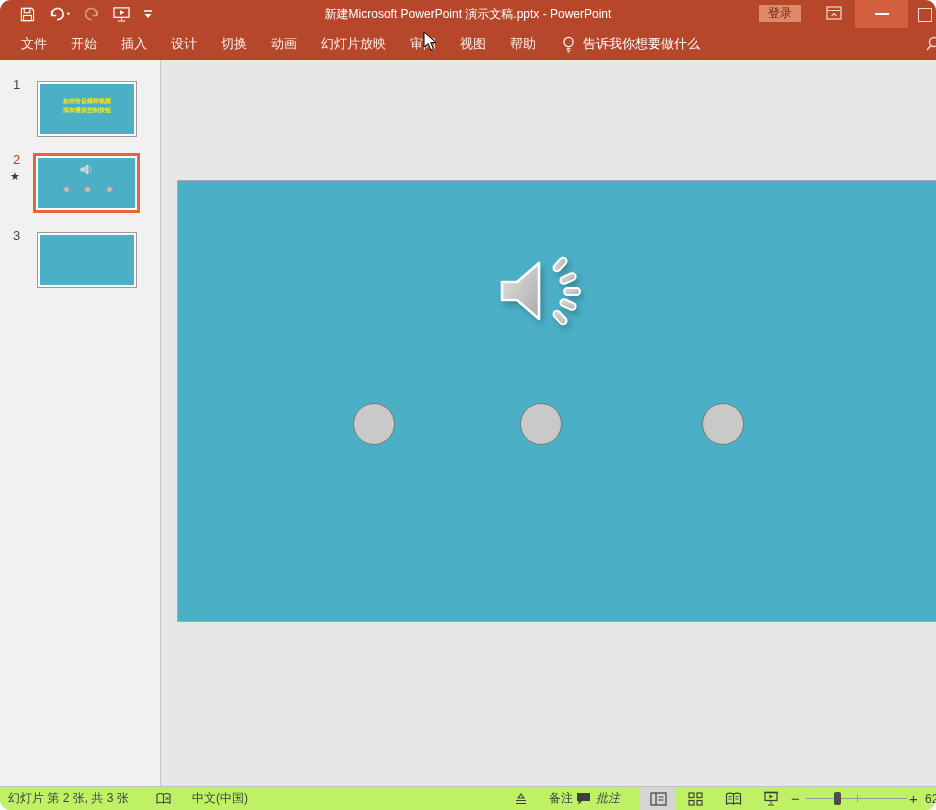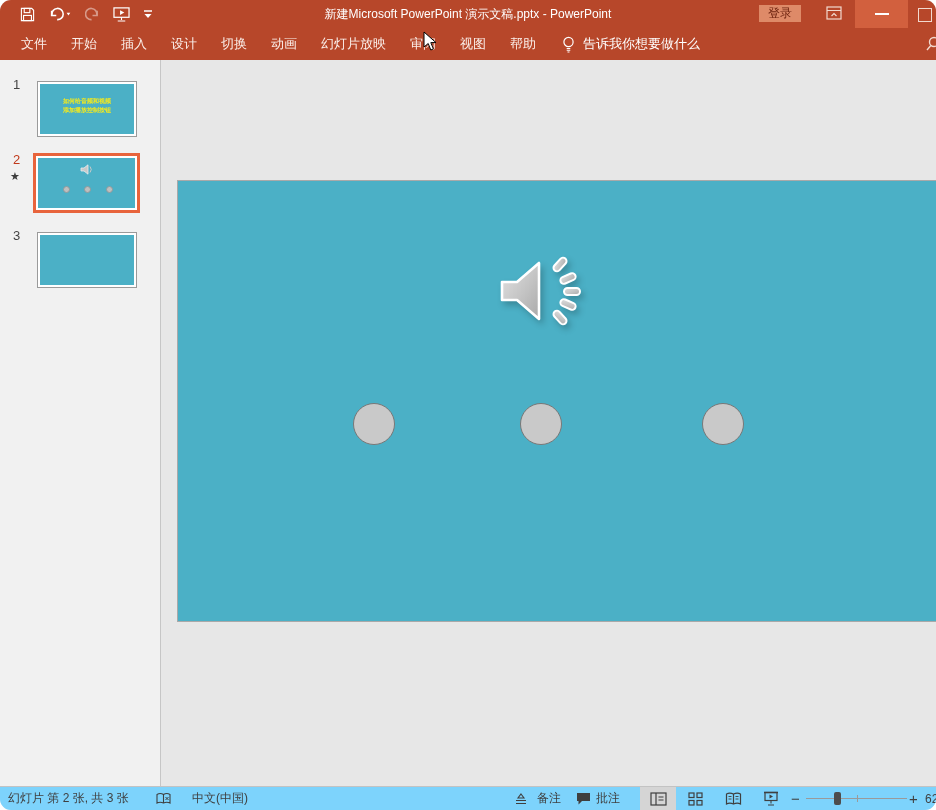--- a/index.html
+++ b/index.html
@@ -38,21 +38,21 @@
   .mini-dot{position:absolute;width:7px;height:7px;border-radius:50%;background:#BFBFBF;border:1px solid #8f9a9c;box-sizing:border-box;}
 
   .editor{position:absolute;left:161px;top:0;width:775px;height:726px;background:#E7E7E7;overflow:hidden;}
   .slide{position:absolute;left:16px;top:120px;width:788px;height:442px;background:#4BB0C6;border:1px solid #A9A9A9;box-sizing:border-box;}
   .speaker-wrap{position:absolute;left:318px;top:74px;filter:drop-shadow(3px 4px 3px rgba(0,0,0,.22));}
   .ph-circle{position:absolute;width:42px;height:42px;border-radius:50%;background:#C9C9C9;border:1px solid #787878;box-sizing:border-box;}
   .notes-area{position:absolute;left:0;top:685px;width:775px;height:41px;background:#E9E9E9;border-top:1px solid #C9C9C9;box-sizing:border-box;}
   .notes-ph{position:absolute;left:11px;top:9px;font-size:13px;color:#5f5f5f;}
 
   
-  .statusbar{position:absolute;left:0;top:786px;width:936px;height:24px;background:#7dd3fc;border-top:1px solid #C3C3C3;box-sizing:border-box;font-size:12px;color:#3f3f3f;overflow:hidden;}
+  .statusbar{position:absolute;left:0;top:786px;width:936px;height:24px;background:#bef264;border-top:1px solid #C3C3C3;box-sizing:border-box;font-size:12px;color:#3f3f3f;overflow:hidden;}
   .sb{position:absolute;top:0;height:23px;display:flex;align-items:center;white-space:nowrap;}
   .view-tile{position:absolute;top:0;width:36px;height:23px;display:flex;align-items:center;justify-content:center;color:#3f3f3f;}
   .view-tile.active{background:#D5D5D5;}
   .zoom-track{position:absolute;top:11px;height:1px;background:#9a9a9a;}
   .zoom-tick{position:absolute;top:8px;width:1px;height:7px;background:#9a9a9a;}
   .zoom-handle{position:absolute;top:5px;width:7px;height:13px;background:#4d4d4d;border-radius:2px;}
 
   .cursor{position:absolute;left:423px;top:31px;z-index:50;pointer-events:none;}
   svg{display:block;}
 </style>
@@ -210,28 +210,28 @@
     <span class="sb" style="left:8px;">幻灯片 第 2 张, 共 3 张</span>
     <span class="sb" style="left:156px;">
       <svg width="15" height="14" viewBox="0 0 15 14">
           <path d="M1 2.5 C3 1.3 5.5 1.3 7.5 2.5 C9.5 1.3 12 1.3 14 2.5 V11 C12 10 9.5 10 7.5 11 C5.5 10 3 10 1 11 z" fill="none" stroke="#3f3f3f" stroke-width="1.1"></path>
           <path d="M7.5 2.5 v8.5" stroke="#3f3f3f" stroke-width="1.1"></path>
           <path d="M9.5 5 l3 3 M12.5 5 l-3 3" stroke="#3f3f3f" stroke-width="1"></path>
         </svg>
     </span>
     <span class="sb" style="left:192px;">中文(中国)</span>
 
-    <span class="sb" style="left:514px;gap:9px;">
+    <span class="sb" style="left:514px;gap:21px;">
       <svg width="14" height="12" viewBox="0 0 14 12">
           <path d="M7 1 L10 5 H4 z" fill="none" stroke="#3f3f3f" stroke-width="1.1"></path>
           <path d="M2 7.5 h10 M2 10.5 h10" stroke="#3f3f3f" stroke-width="1.2"></path>
         </svg>
       <span>备注</span>
     </span>
-    <span class="sb" style="left:576px;gap:5px;">
+    <span class="sb" style="left:576px;gap:5px;font-style:italic;">
       <svg width="15" height="13" viewBox="0 0 15 13">
           <path d="M1 1 h13 v8 h-8 l-3.5 3.5 v-3.5 h-1.5 z" fill="#3f3f3f"></path>
         </svg>
       <span>批注</span>
     </span>
 
     <span class="view-tile active" style="left:640px;">
       <svg width="17" height="14" viewBox="0 0 17 14">
           <rect x="1" y="1" width="15" height="12" fill="none" stroke="#3f3f3f" stroke-width="1.2"></rect>
           <path d="M6 1 v12" stroke="#3f3f3f" stroke-width="1.2"></path>

